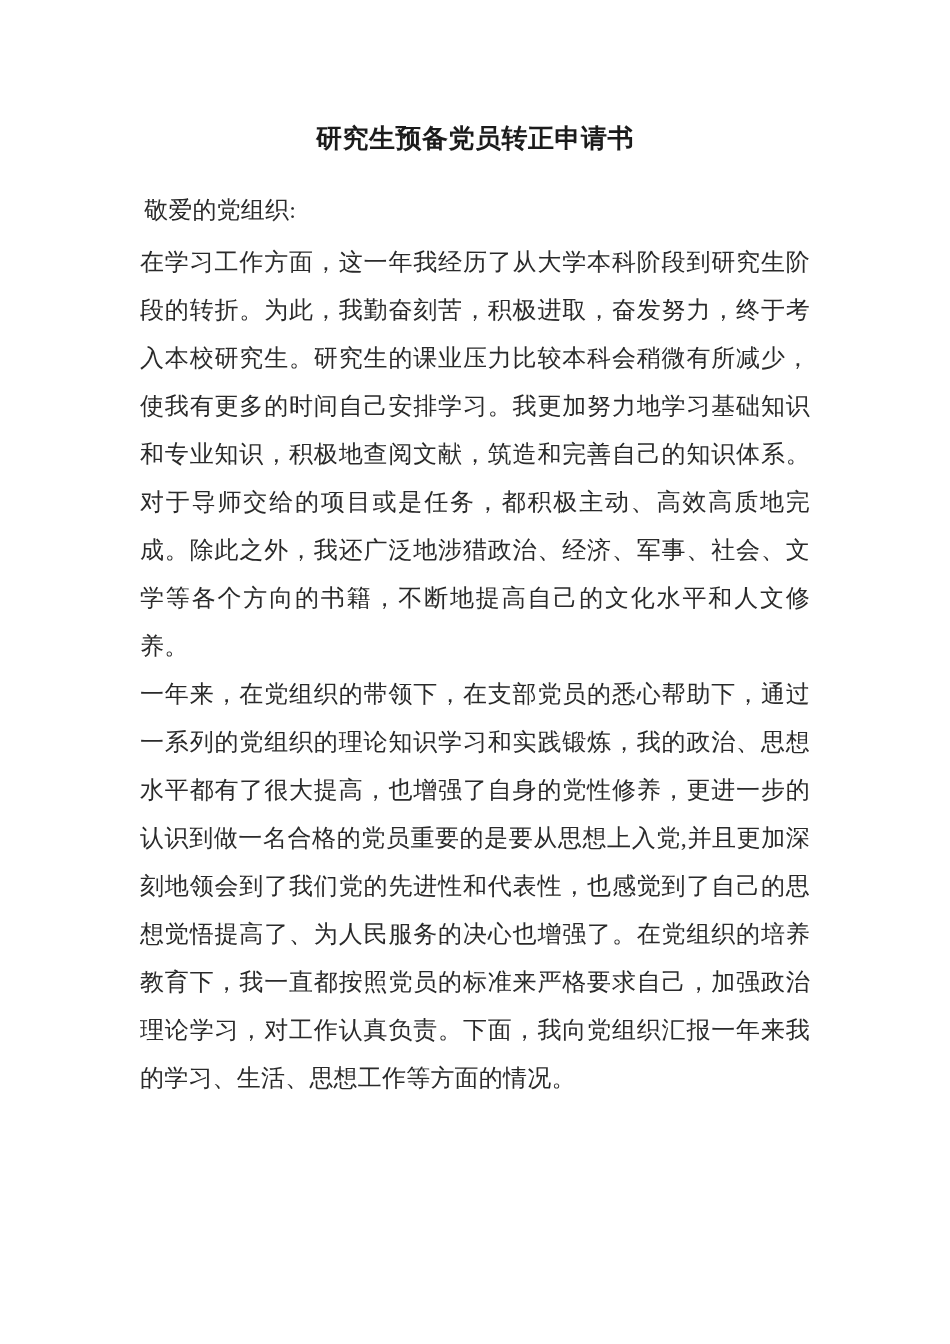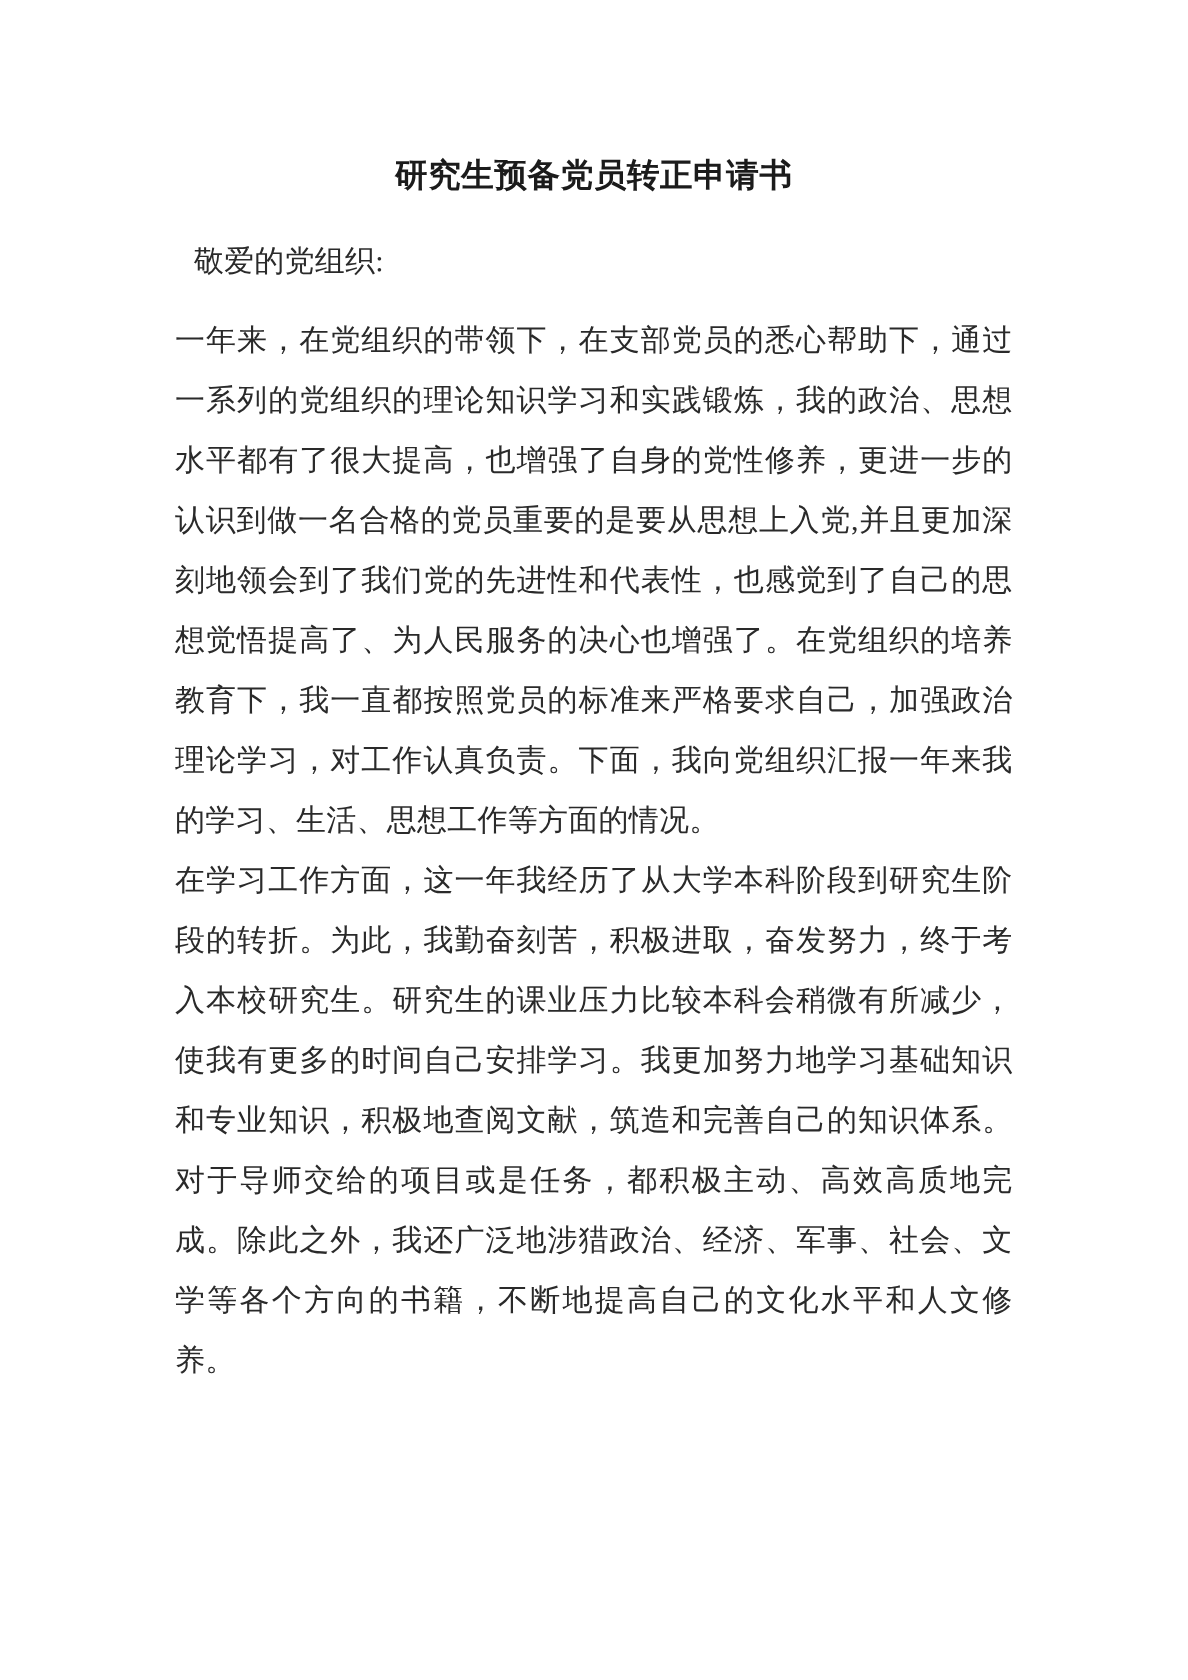--- a/index.html
+++ b/index.html
@@ -18,21 +18,21 @@
   }
 
   .doc-body {
     position: absolute;
     left: 140px;
     top: 118px;
     width: 670px;
   }
 
   .doc-title {
-    font-family: Liberation Sans, sans-serif;
+    font-family: Liberation Mono, monospace;
     font-weight: bold;
     font-size: 26px;
     line-height: 44px;
     text-align: center;
     color: #1b1b1b;
     letter-spacing: 0.5px;
     margin: 0 0 24px 0;
     white-space: nowrap;
   }
 
@@ -51,34 +51,34 @@
   .para + .para {
     margin-top: 0px;
   }
 
   
   .salutation {
     font-family: "Liberation Serif", "DejaVu Serif", serif;
     font-size: 24px;
     line-height: 48px;
     color: #2a2a2a;
-    margin: 15px;
+    margin: 4px;
     text-align: left;
     letter-spacing: 0.2px;
   }
 </style>
 </head>
 <body>
 
 <div class="page">
   <div class="doc-body">
 
     <h1 class="doc-title">研究生预备党员转正申请书</h1>
 
     <p class="salutation">敬爱的党组织:</p>
 
 
+    <p class="para">在学习工作方面，这一年我经历了从大学本科阶段到研究生阶段的转折。为此，我勤奋刻苦，积极进取，奋发努力，终于考入本校研究生。研究生的课业压力比较本科会稍微有所减少，使我有更多的时间自己安排学习。我更加努力地学习基础知识和专业知识，积极地查阅文献，筑造和完善自己的知识体系。对于导师交给的项目或是任务，都积极主动、高效高质地完成。除此之外，我还广泛地涉猎政治、经济、军事、社会、文学等各个方向的书籍，不断地提高自己的文化水平和人文修养。</p>
+
     <p class="para">一年来，在党组织的带领下，在支部党员的悉心帮助下，通过一系列的党组织的理论知识学习和实践锻炼，我的政治、思想水平都有了很大提高，也增强了自身的党性修养，更进一步的认识到做一名合格的党员重要的是要从思想上入党,并且更加深刻地领会到了我们党的先进性和代表性，也感觉到了自己的思想觉悟提高了、为人民服务的决心也增强了。在党组织的培养教育下，我一直都按照党员的标准来严格要求自己，加强政治理论学习，对工作认真负责。下面，我向党组织汇报一年来我的学习、生活、思想工作等方面的情况。</p>
-
-    <p class="para">在学习工作方面，这一年我经历了从大学本科阶段到研究生阶段的转折。为此，我勤奋刻苦，积极进取，奋发努力，终于考入本校研究生。研究生的课业压力比较本科会稍微有所减少，使我有更多的时间自己安排学习。我更加努力地学习基础知识和专业知识，积极地查阅文献，筑造和完善自己的知识体系。对于导师交给的项目或是任务，都积极主动、高效高质地完成。除此之外，我还广泛地涉猎政治、经济、军事、社会、文学等各个方向的书籍，不断地提高自己的文化水平和人文修养。</p>
 
   </div>
 </div>
 
 </body></html>

